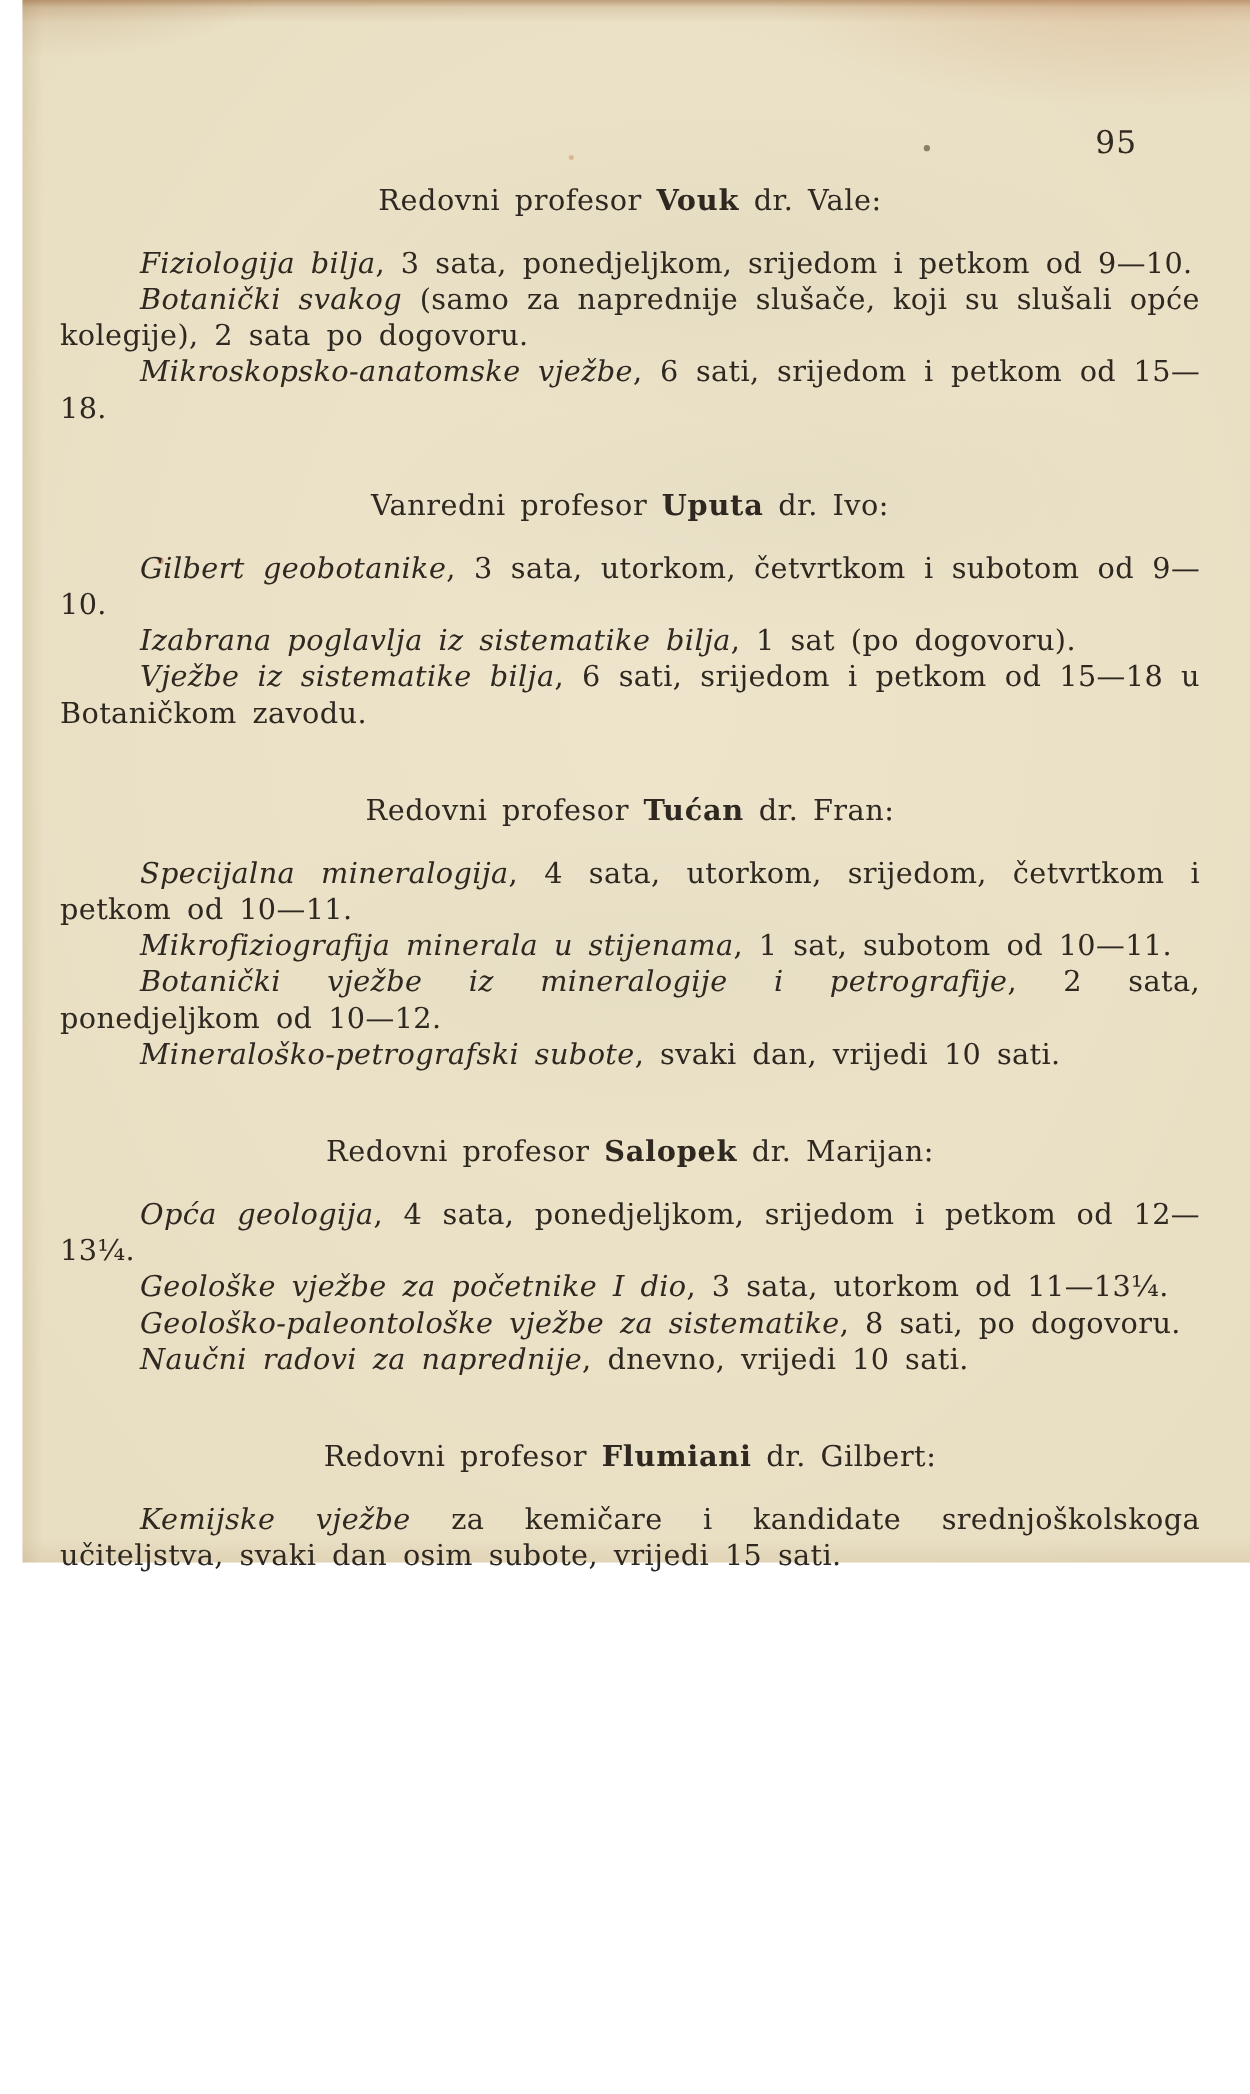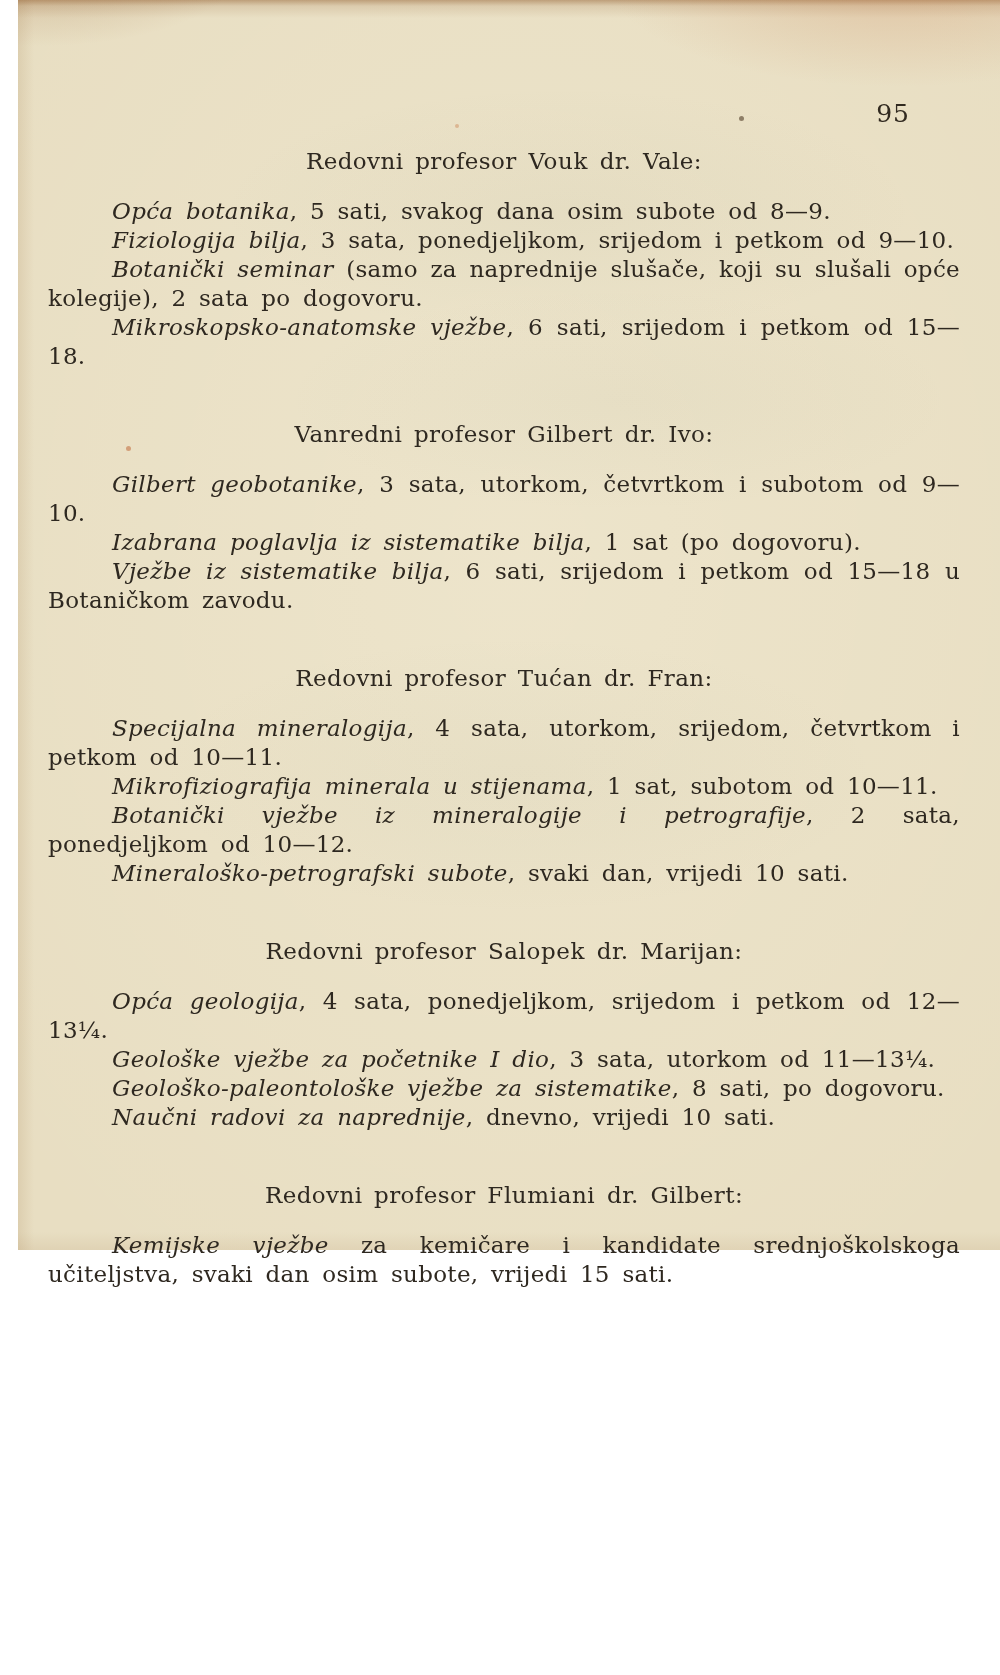--- a/index.html
+++ b/index.html
@@ -35,46 +35,45 @@
     position:absolute;top:100px;right:108px;
     font-size:25px;line-height:28px;letter-spacing:1px;
     color:#312a20;
   }
   h2.heading{
     font-size:23px;line-height:30px;font-weight:normal;
     text-align:center;letter-spacing:.4px;word-spacing:4px;
     margin:48px 0 21px 0;
   }
   h2.heading:first-of-type{margin-top:0;}
-  h2.heading .b{font-weight:normal;letter-spacing:.6px;}
+  h2.heading .b{font-weight:bold;letter-spacing:.6px;}
   p.course{margin:0;text-indent:64px;}
   .i{font-style:italic;}
   .speck{position:absolute;border-radius:50%;}
   .speck-1{left:721px;top:116px;width:5px;height:5px;background:rgba(66,46,26,.55);}
   .speck-2{left:108px;top:446px;width:5px;height:5px;background:rgba(192,106,58,.55);}
   .speck-3{left:437px;top:124px;width:4px;height:4px;background:rgba(200,120,70,.40);}
 </style>
 </head>
 <body>
 
 <div class="page">
   <div class="page-number">95</div>
   <span class="speck speck-1"></span>
   <span class="speck speck-2"></span>
   <span class="speck speck-3"></span>
 
   <div class="content">
 
     <h2 class="heading"><span>Redovni profesor </span><span class="b">Vouk</span><span> dr. Vale:</span></h2>
-    <p class="course"><span class="i">Opća botanika</span><span>, 5 sati, svakog dana osim subote od 8—9.</span></p>
     <p class="course"><span class="i">Fiziologija bilja</span><span>, 3 sata, ponedjeljkom, srijedom i petkom od 9—10.</span></p>
-    <p class="course"><span class="i">Botanički seminar</span><span> (samo za naprednije slušače, koji su slušali opće kolegije), 2 sata po dogovoru.</span></p>
+    <p class="course"><span class="i">Botanički svakog</span><span> (samo za naprednije slušače, koji su slušali opće kolegije), 2 sata po dogovoru.</span></p>
     <p class="course"><span class="i">Mikroskopsko-anatomske vježbe</span><span>, 6 sati, srijedom i petkom od 15—18.</span></p>
 
-    <h2 class="heading"><span>Vanredni profesor </span><span class="b">Gilbert</span><span> dr. Ivo:</span></h2>
+    <h2 class="heading"><span>Vanredni profesor </span><span class="b">Uputa</span><span> dr. Ivo:</span></h2>
     <p class="course"><span class="i">Gilbert geobotanike</span><span>, 3 sata, utorkom, četvrtkom i subotom od 9—10.</span></p>
     <p class="course"><span class="i">Izabrana poglavlja iz sistematike bilja</span><span>, 1 sat (po dogovoru).</span></p>
     <p class="course"><span class="i">Vježbe iz sistematike bilja</span><span>, 6 sati, srijedom i petkom od 15—18 u Botaničkom zavodu.</span></p>
 
     <h2 class="heading"><span>Redovni profesor </span><span class="b">Tućan</span><span> dr. Fran:</span></h2>
     <p class="course"><span class="i">Specijalna mineralogija</span><span>, 4 sata, utorkom, srijedom, četvrtkom i petkom od 10—11.</span></p>
     <p class="course"><span class="i">Mikrofiziografija minerala u stijenama</span><span>, 1 sat, subotom od 10—11.</span></p>
     <p class="course"><span class="i">Botanički vježbe iz mineralogije i petrografije</span><span>, 2 sata, ponedjeljkom od 10—12.</span></p>
     <p class="course"><span class="i">Mineraloško-petrografski subote</span><span>, svaki dan, vrijedi 10 sati.</span></p>
 

